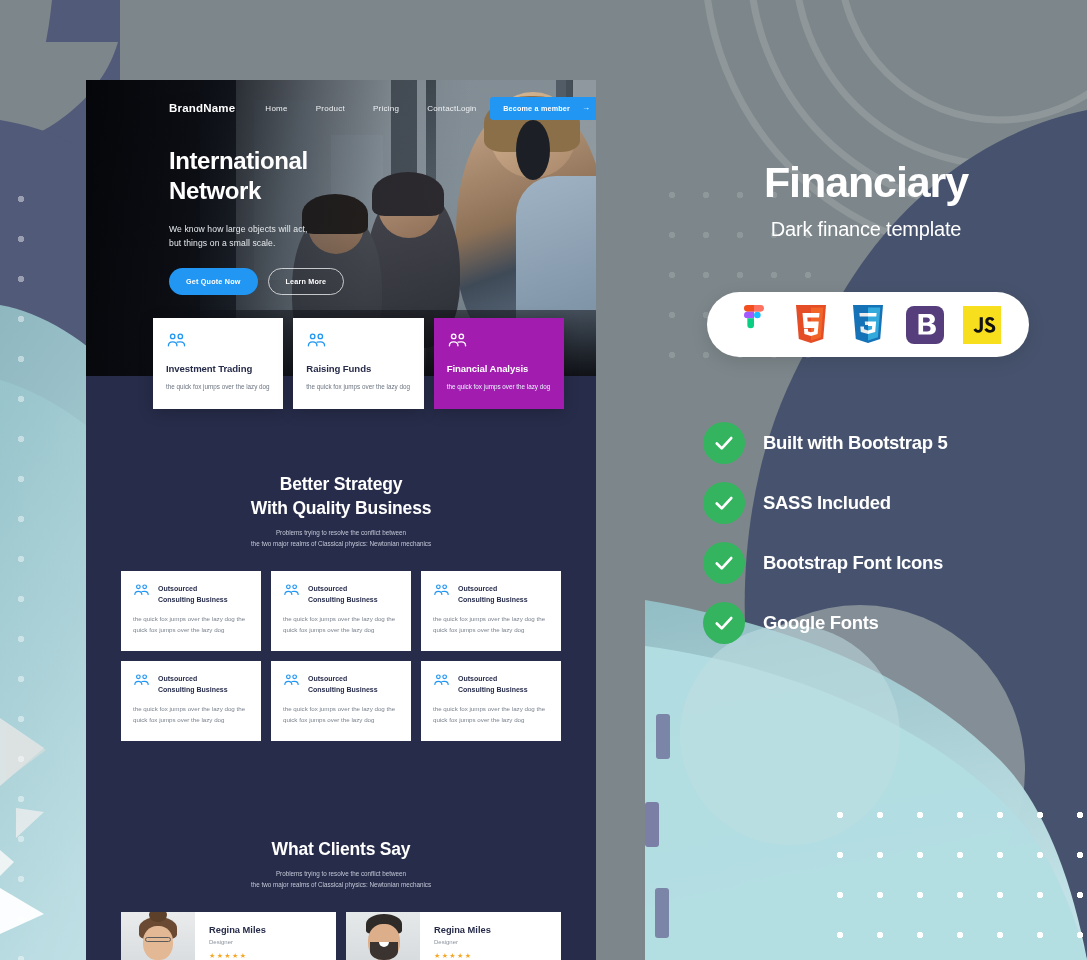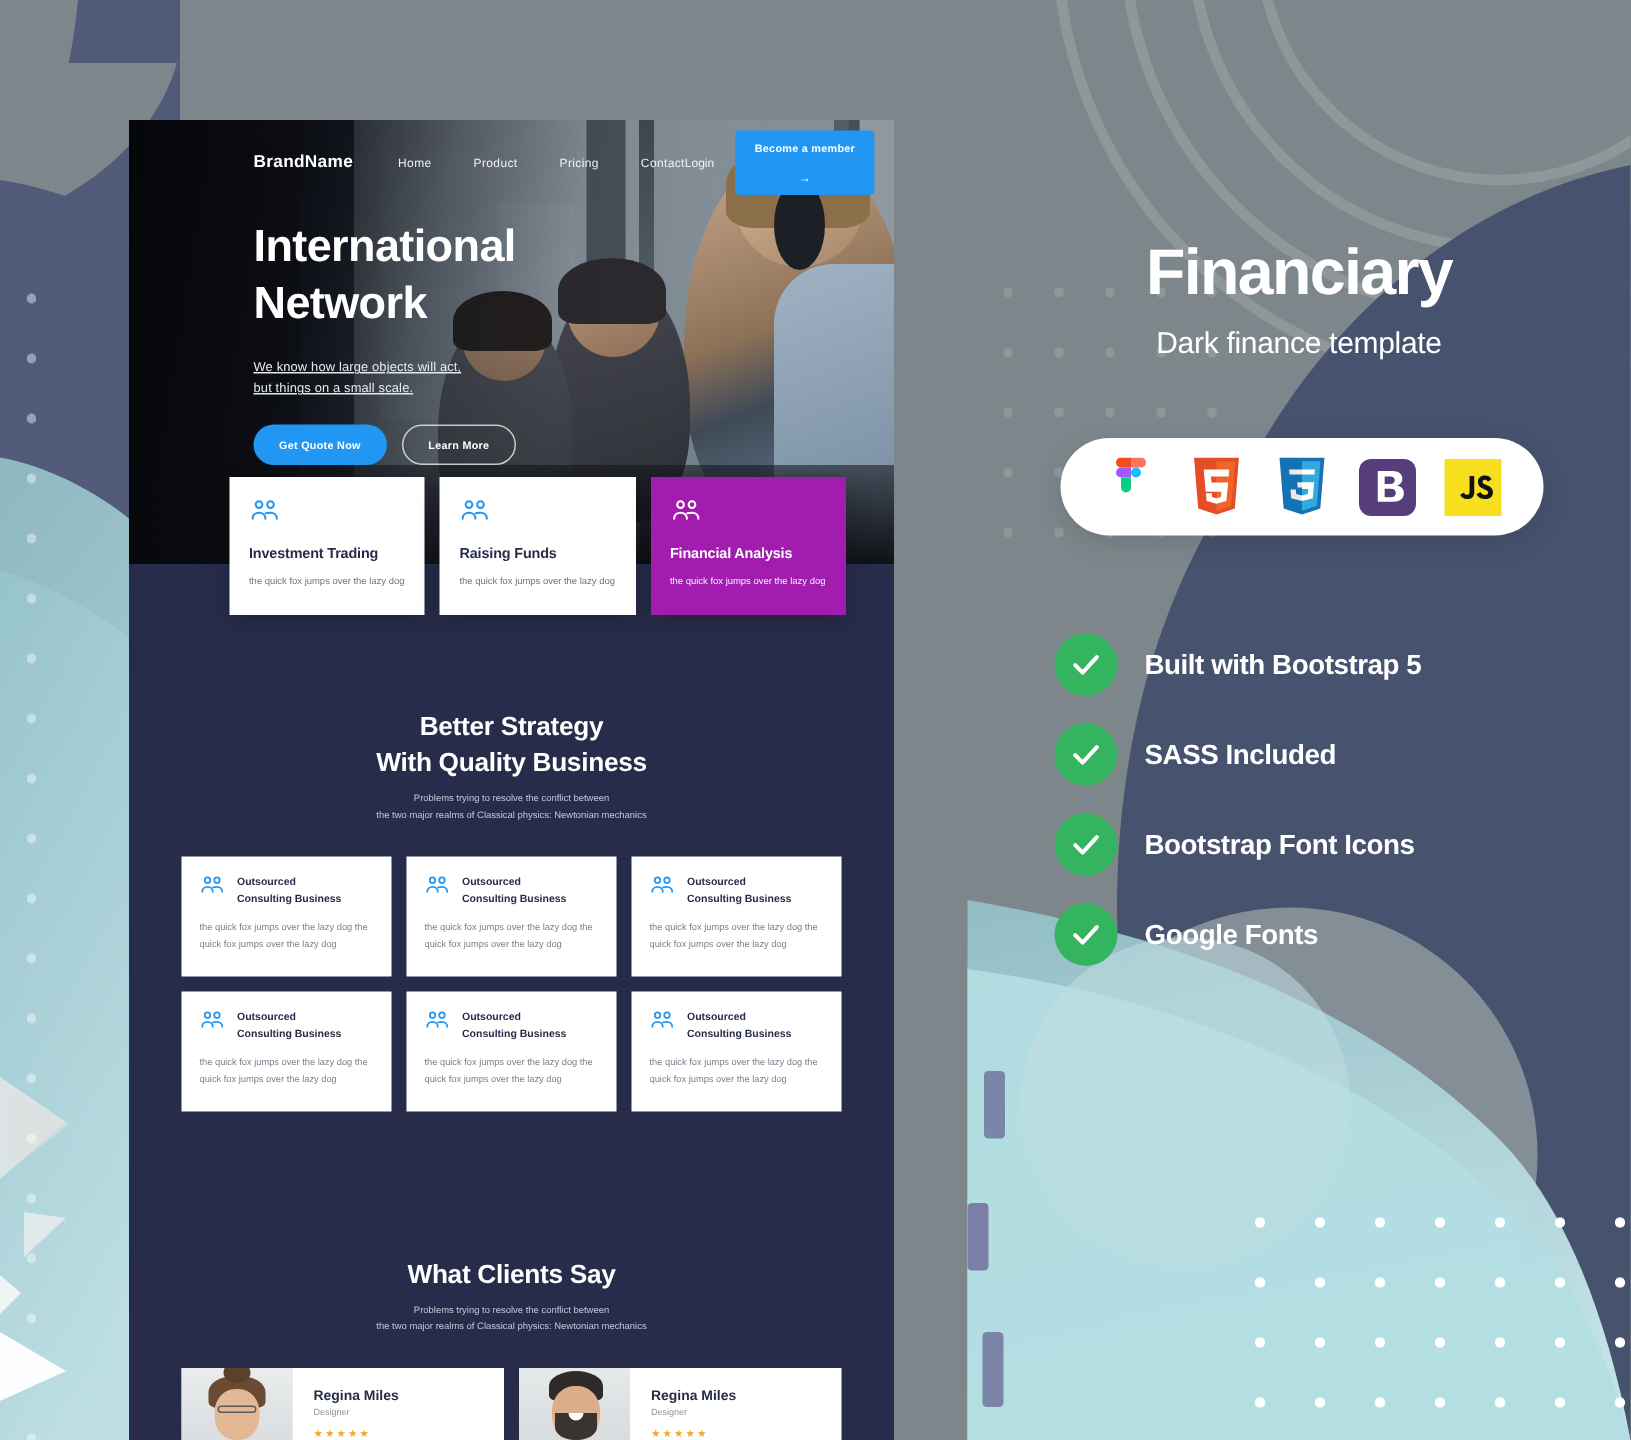--- a/index.html
+++ b/index.html
@@ -70,33 +70,32 @@
   }
   .brand { color: #fff; font-weight: 700; font-size: 11.5px; letter-spacing: .2px; }
   .nav-links { display: flex; gap: 28px; margin-left: 30px; }
   .nav-links a { color: #eef1f4; font-size: 8px; text-decoration: none; letter-spacing: .25px; }
   .nav-right { margin-left: auto; display: flex; align-items: center; gap: 14px; }
   .login { color: #eef1f4; font-size: 8px; text-decoration: none; }
   .btn-member {
     background: #2196f3; color: #fff; font-size: 7.2px; font-weight: 700;
     padding: 7px 13px; border: none; border-radius: 3px;
     display: flex; align-items: center; gap: 12px; letter-spacing: .2px;
-    white-space: nowrap; cursor: pointer; flex-direction: column;
+    white-space: nowrap; cursor: pointer;
   }
   .btn-member .arw { font-size: 8px; line-height: 1; }
 
   .hero-body { position: relative; z-index: 3; padding: 22px 0 0 83px; max-width: 340px; }
   .hero-h1 {
-    color: #fff; font-weight: 700; font-size: 30px; line-height: 1.27;
+    color: #fff; font-weight: 700; font-size: 24px; line-height: 1.27;
     letter-spacing: -0.4px;
   }
   .hero-p {
     color: #e6eaee; font-size: 8.6px; line-height: 1.62; margin-top: 16px;
     letter-spacing: .1px;
-    text-decoration: underline;
   }
   .hero-btns { display: flex; gap: 10px; margin-top: 17px; }
   .btn-quote {
     background: #2196f3; color:#fff; border: none; border-radius: 14px;
     font-size: 7.2px; font-weight: 700; padding: 8px 17px; cursor: pointer;
     letter-spacing:.2px;
   }
   .btn-learn {
     background: transparent; color: #fff; border: 1px solid rgba(255,255,255,.72);
     border-radius: 14px; font-size: 7.2px; font-weight: 700; padding: 8px 17px;

